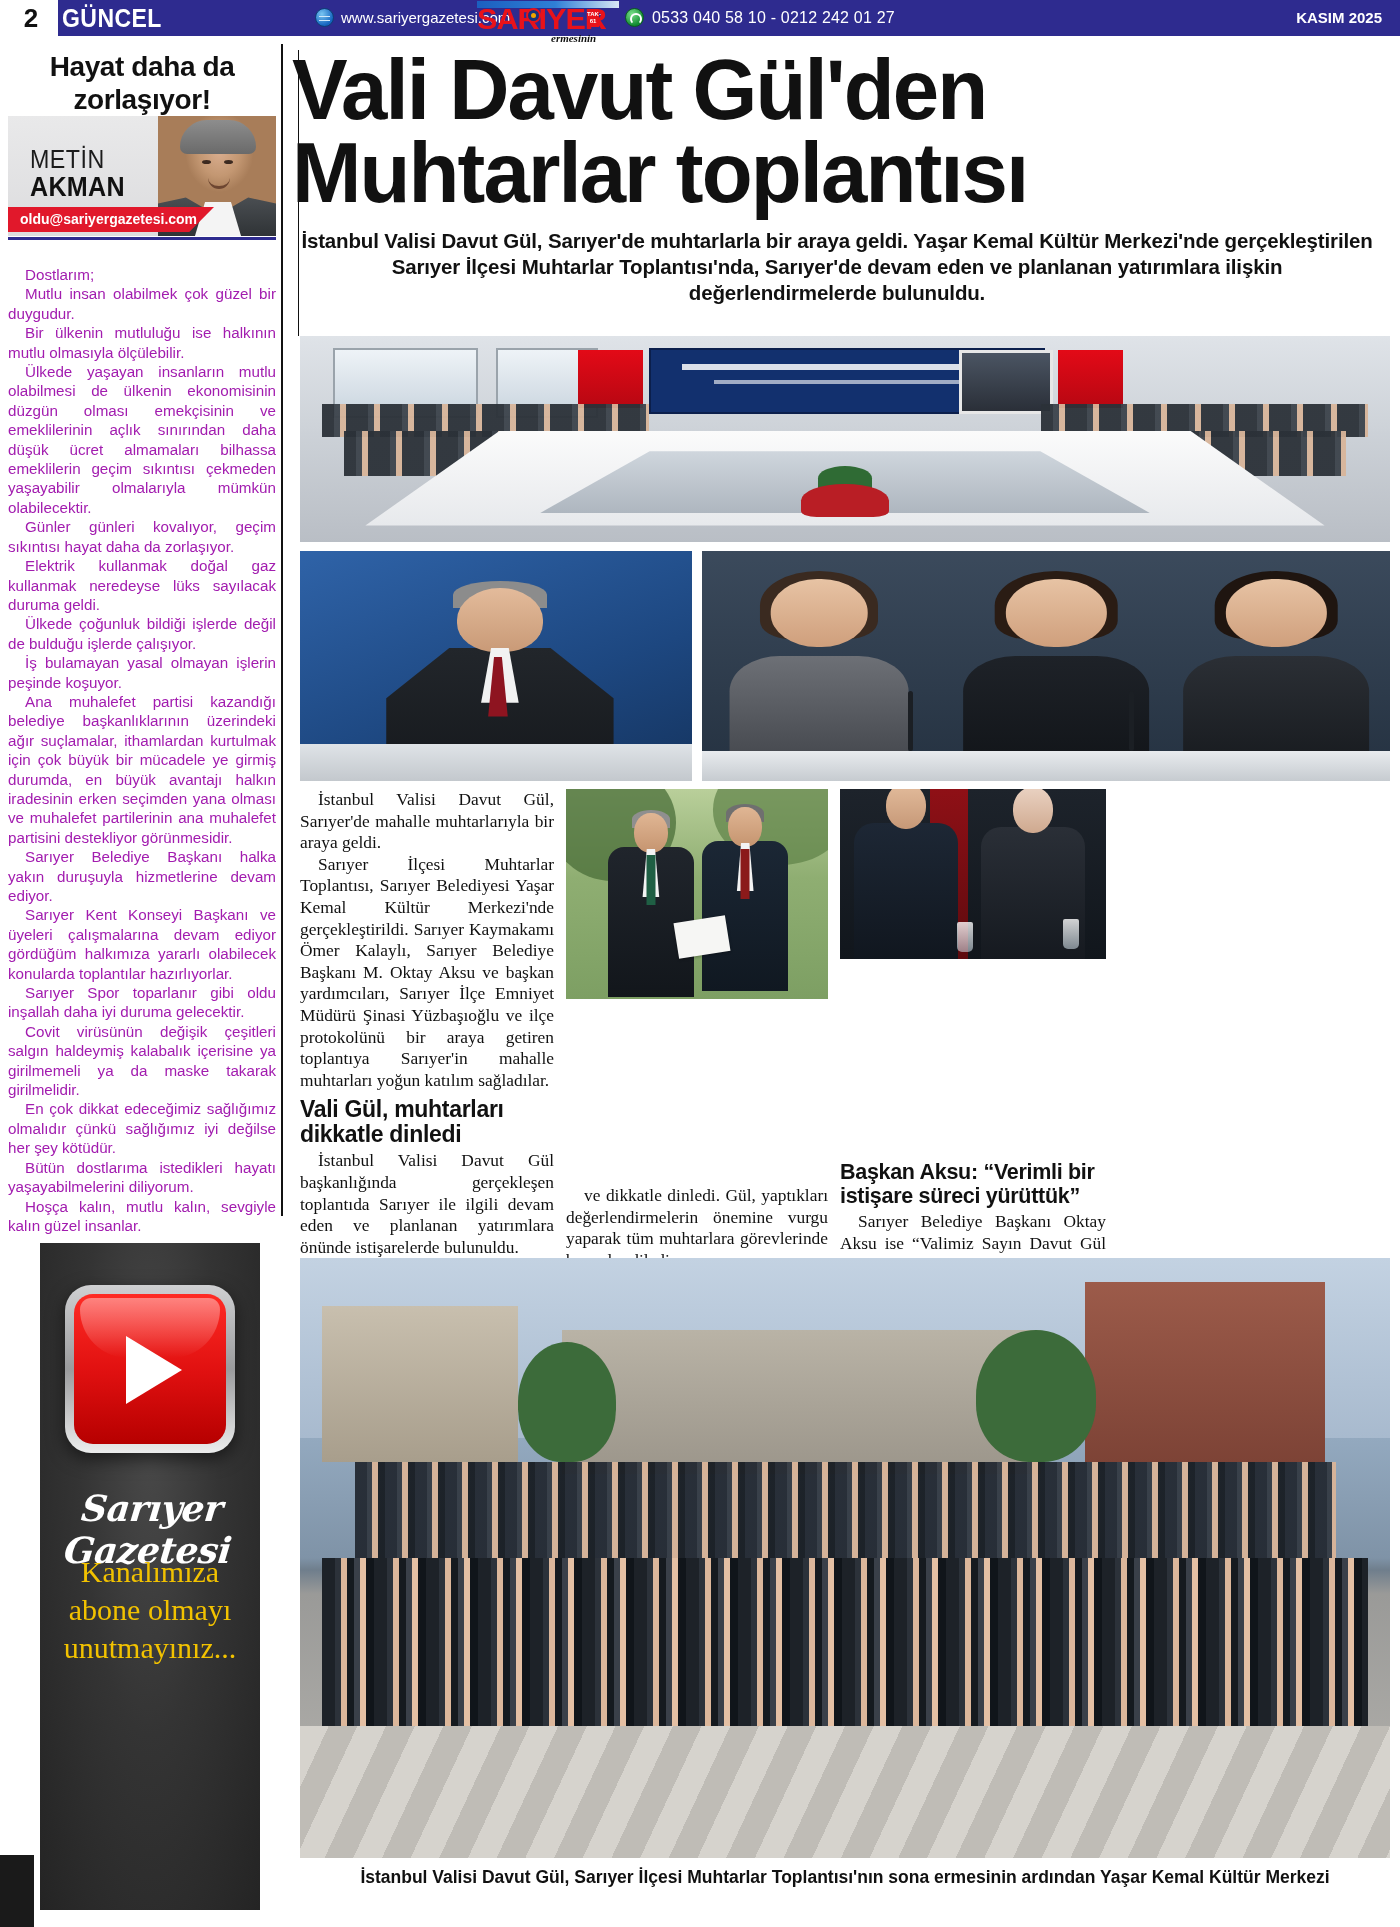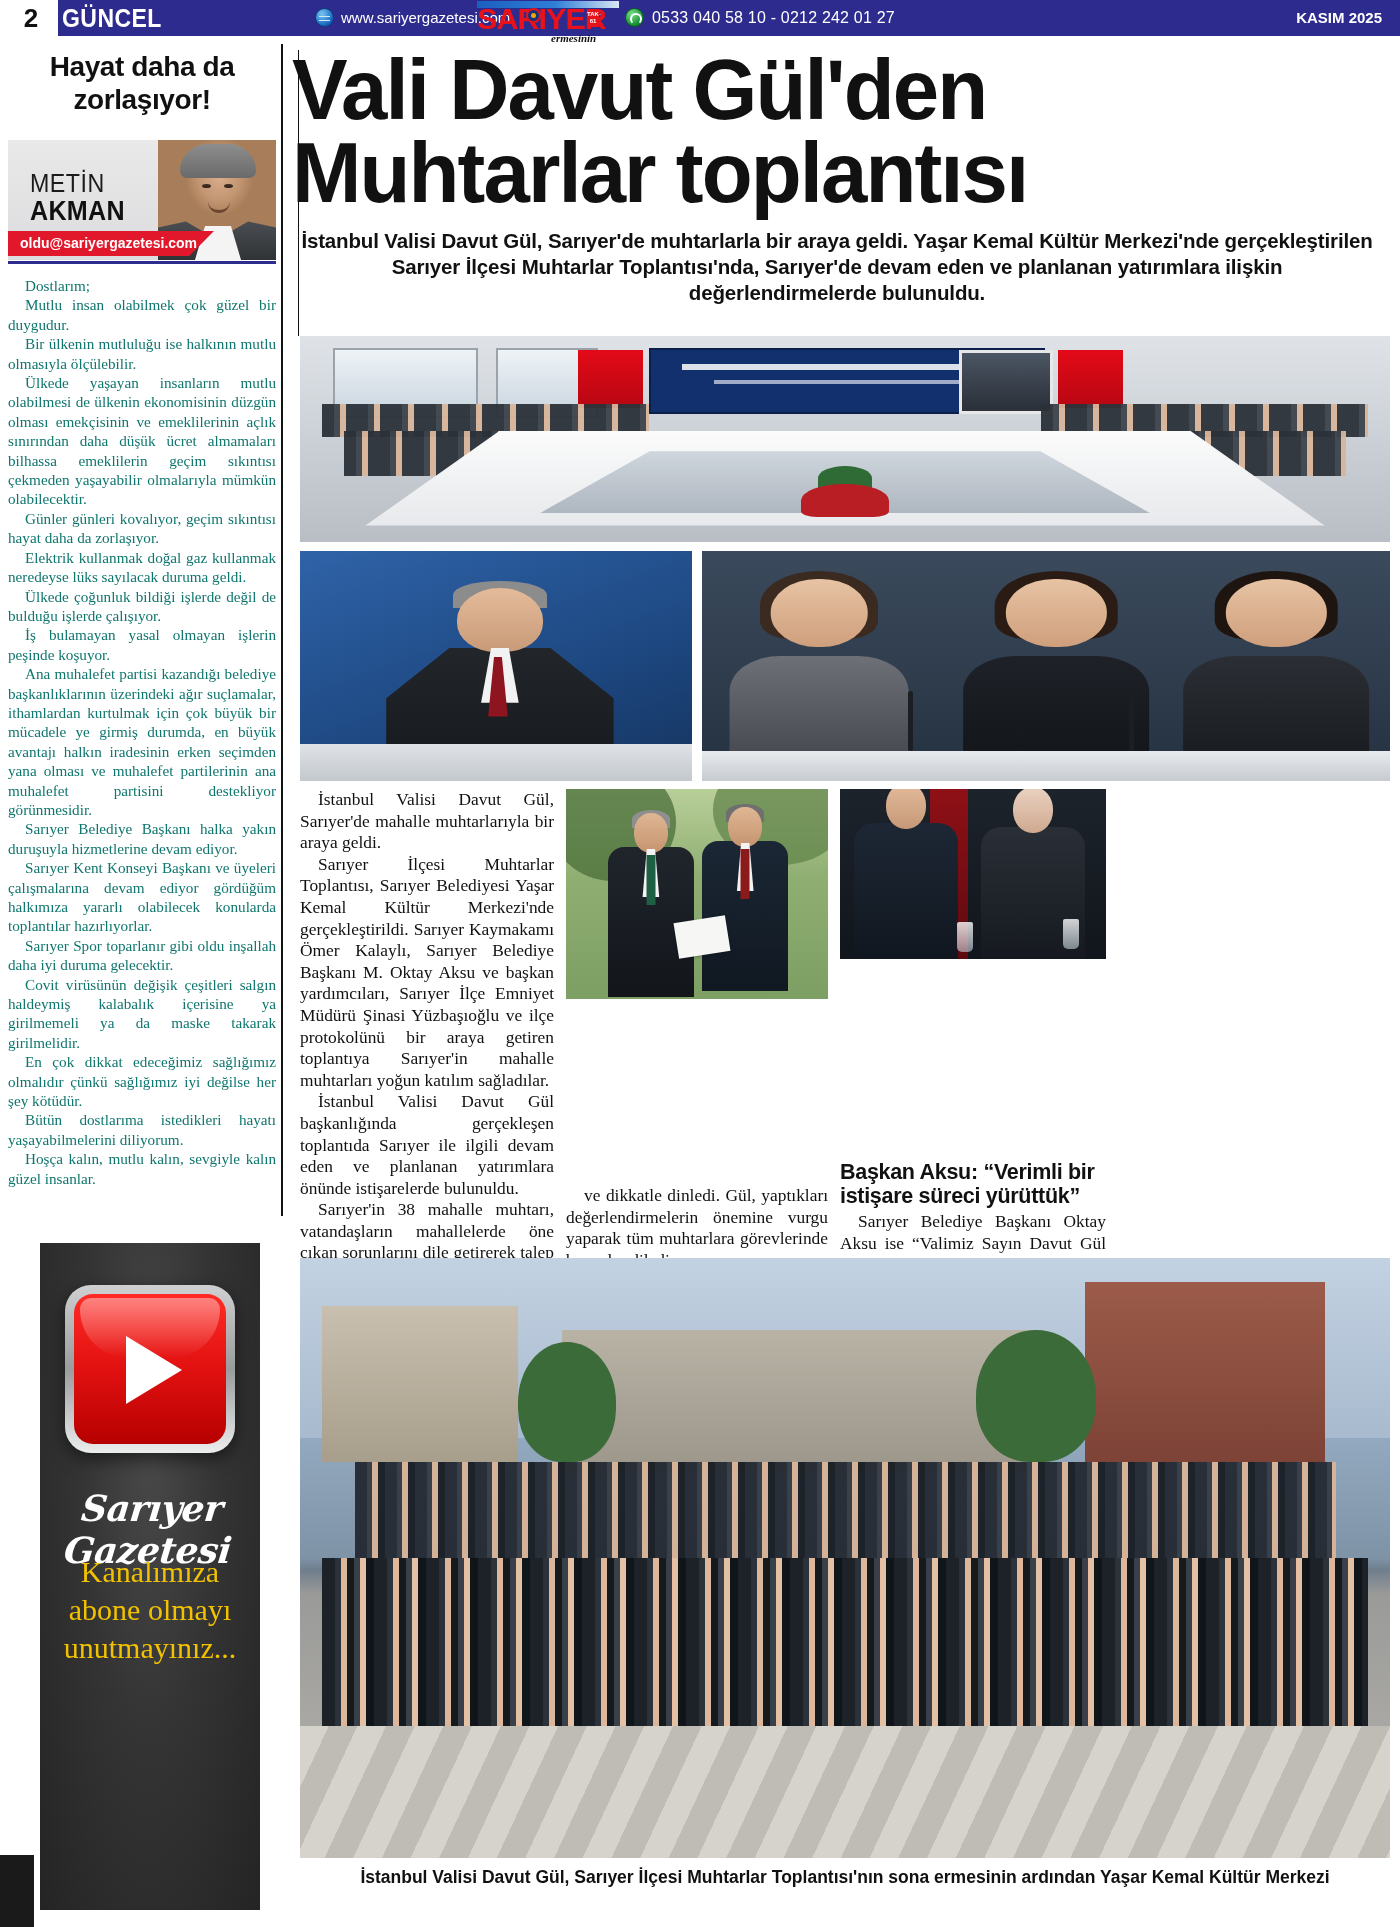--- a/index.html
+++ b/index.html
@@ -47,21 +47,21 @@
     background:#16337a;border:2px solid #e8121a;}
   .logo-dot:after{content:"";position:absolute;left:3px;top:3px;width:5px;height:5px;border-radius:50%;background:#f0a500;}
   .logo-sub{position:absolute;left:74px;top:32px;color:#111;font-size:11px;
     font-family:"Liberation Serif", serif;font-style:italic;font-weight:bold;}
 
   
   .col-left{position:absolute;left:8px;top:44px;width:268px;}
   .col-rule{position:absolute;left:281px;top:44px;width:2px;height:1172px;background:#111;}
 
   .op-title{font-size:28px;font-weight:bold;color:#111;text-align:center;
-    line-height:33px;letter-spacing:-.4px;margin:6px 0 24px 0;}
+    line-height:33px;letter-spacing:-.4px;margin:6px 0 0 0;}
 
   .author-box{position:relative;width:268px;height:120px;overflow:hidden;
     background:linear-gradient(180deg,#e9e9ea 0%,#dcdcde 100%);}
   .author-photo{position:absolute;right:0;top:0;width:118px;height:120px;
     background:
       radial-gradient(ellipse 34px 40px at 52% 30%, #d9ad8e 0%, #c39772 60%, #a87d59 100%),
       linear-gradient(180deg,#cfd2d6 0%,#8f949a 40%,#4c5054 100%);
     overflow:hidden;}
   .ap-hair{position:absolute;left:22px;top:4px;width:76px;height:34px;border-radius:38px 38px 10px 10px;
     background:linear-gradient(180deg,#8d8d8d,#6a6a6a);}
@@ -78,22 +78,22 @@
   .author-first{font-size:25px;color:#1b1b1b;line-height:27px;letter-spacing:.5px;
     font-weight:400;transform:scaleX(.93);transform-origin:left center;}
   .author-last{font-size:27px;color:#111;line-height:29px;font-weight:bold;letter-spacing:.3px;
     transform:scaleX(.93);transform-origin:left center;}
   .author-mail{position:absolute;left:0;bottom:4px;height:25px;width:206px;
     background:#e1182b;color:#fff;font-size:14px;font-weight:bold;line-height:25px;
     padding-left:12px;box-sizing:border-box;
     clip-path:polygon(0 0,100% 0,88% 100%,0 100%);}
   .author-underline{width:268px;height:3px;background:#2e2b8f;margin-top:1px;}
 
-  .op-body{font-family:Liberation Serif, serif;font-size:15.2px;line-height:19.4px;
-    color:#0f766e;text-align:justify;margin-top:12px;}
+  .op-body{font-family:Liberation Sans, sans-serif;font-size:15.2px;line-height:19.4px;
+    color:#a21caf;text-align:justify;margin-top:25px;}
   .op-body p{margin:0;text-indent:17px;}
 
   
   .yt-ad{position:absolute;left:40px;top:1243px;width:220px;height:667px;
     background:radial-gradient(ellipse at 50% 28%,#4a4a4a 0%,#343434 45%,#242424 100%);}
   .yt-btn{position:absolute;left:25px;top:42px;width:170px;height:168px;border-radius:26px;
     background:linear-gradient(180deg,#cfd0d2 0%,#9a9b9d 50%,#eceded 100%);
     box-shadow:0 6px 18px rgba(0,0,0,.55);}
   .yt-btn-in{position:absolute;left:9px;top:9px;width:152px;height:150px;border-radius:19px;
     background:linear-gradient(180deg,#ff2b24 0%,#e01010 52%,#b60000 100%);overflow:hidden;}
@@ -415,20 +415,21 @@
       <div class="ind-glass" style="left:44%;bottom:4%;"></div>
       <div class="ind-glass" style="left:84%;bottom:6%;"></div>
     </div>
   </div>
 
   <div class="art art-c1">
     <div id="art-c1a">
         <p>İstanbul Valisi Davut Gül, Sarıyer'de mahalle muhtarlarıyla bir araya geldi.</p>
         <p>Sarıyer İlçesi Muhtarlar Toplantısı, Sarıyer Belediyesi Yaşar Kemal Kültür Merkezi'nde gerçekleştirildi. Sarıyer Kaymakamı Ömer Kalaylı, Sarıyer Belediye Başkanı M. Oktay Aksu ve başkan yardımcıları, Sarıyer İlçe Emniyet Müdürü Şinasi Yüzbaşıoğlu ve ilçe protokolünü bir araya getiren toplantıya Sarıyer'in mahalle muhtarları yoğun katılım sağladılar.</p>
       </div>
+    <div class="subhead">Vali Gül, muhtarları dikkatle dinledi</div>
     <div id="art-c1b">
         <p>İstanbul Valisi Davut Gül başkanlığında gerçekleşen toplantıda Sarıyer ile ilgili devam eden ve planlanan yatırımlara önünde istişarelerde bulunuldu.</p>
         <p>Sarıyer'in 38 mahalle muhtarı, vatandaşların mahallelerde öne çıkan sorunlarını dile getirerek talep ve beklentilere ilişkin önerileri sundular. İstanbul Valisi Davut Gül, Sarıyer'in mahalle muhtarlarını büyük bir ilgi</p>
       </div>
   </div>
 
   <div class="art art-c2" style="top:1185px;">
     <div id="art-c2a">
         <p>ve dikkatle dinledi. Gül, yaptıkları değerlendirmelerin önemine vurgu yaparak tüm muhtarlara görevlerinde başarılar diledi.</p>
       </div>

